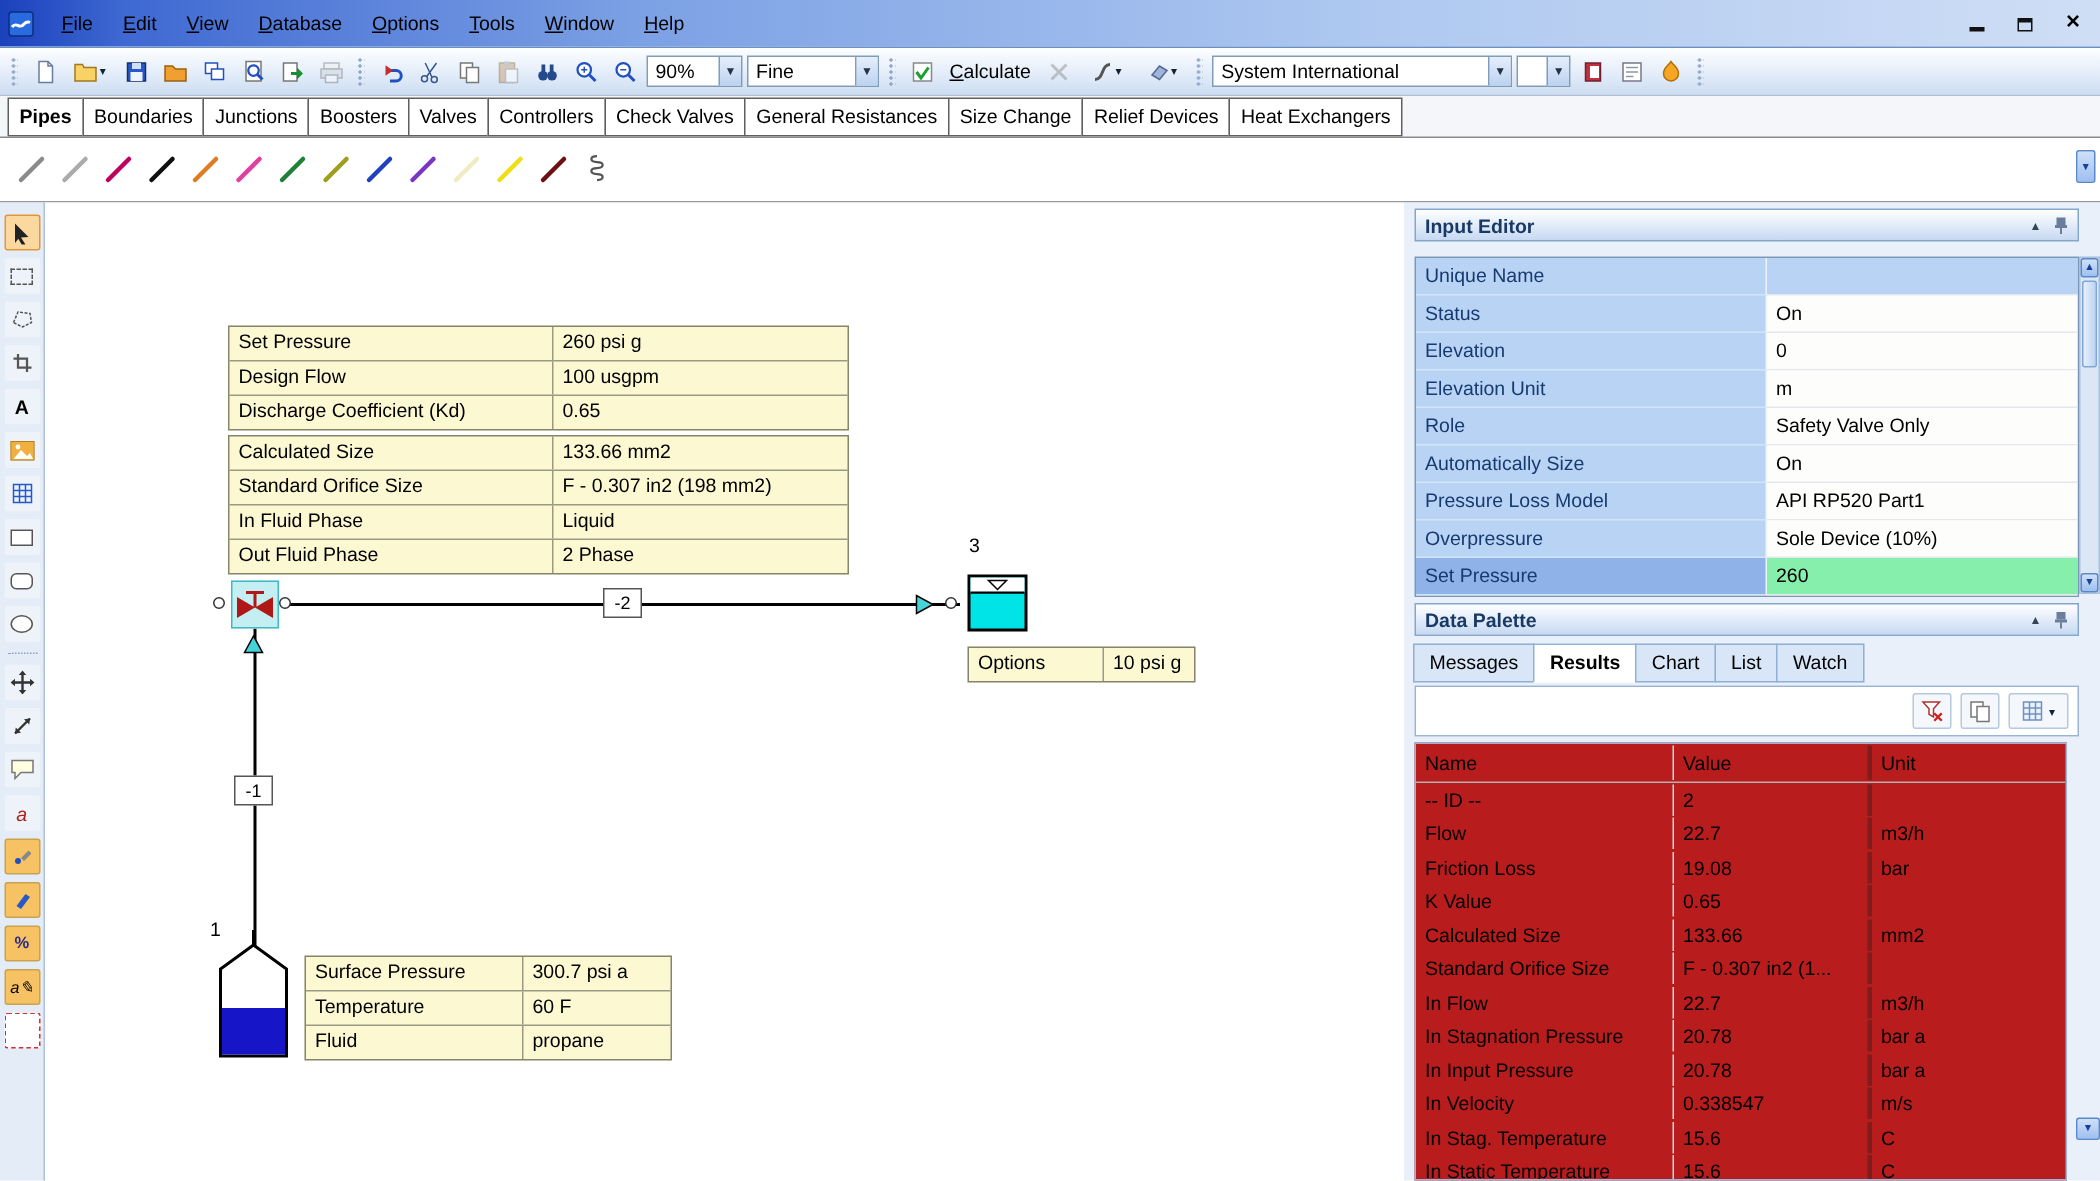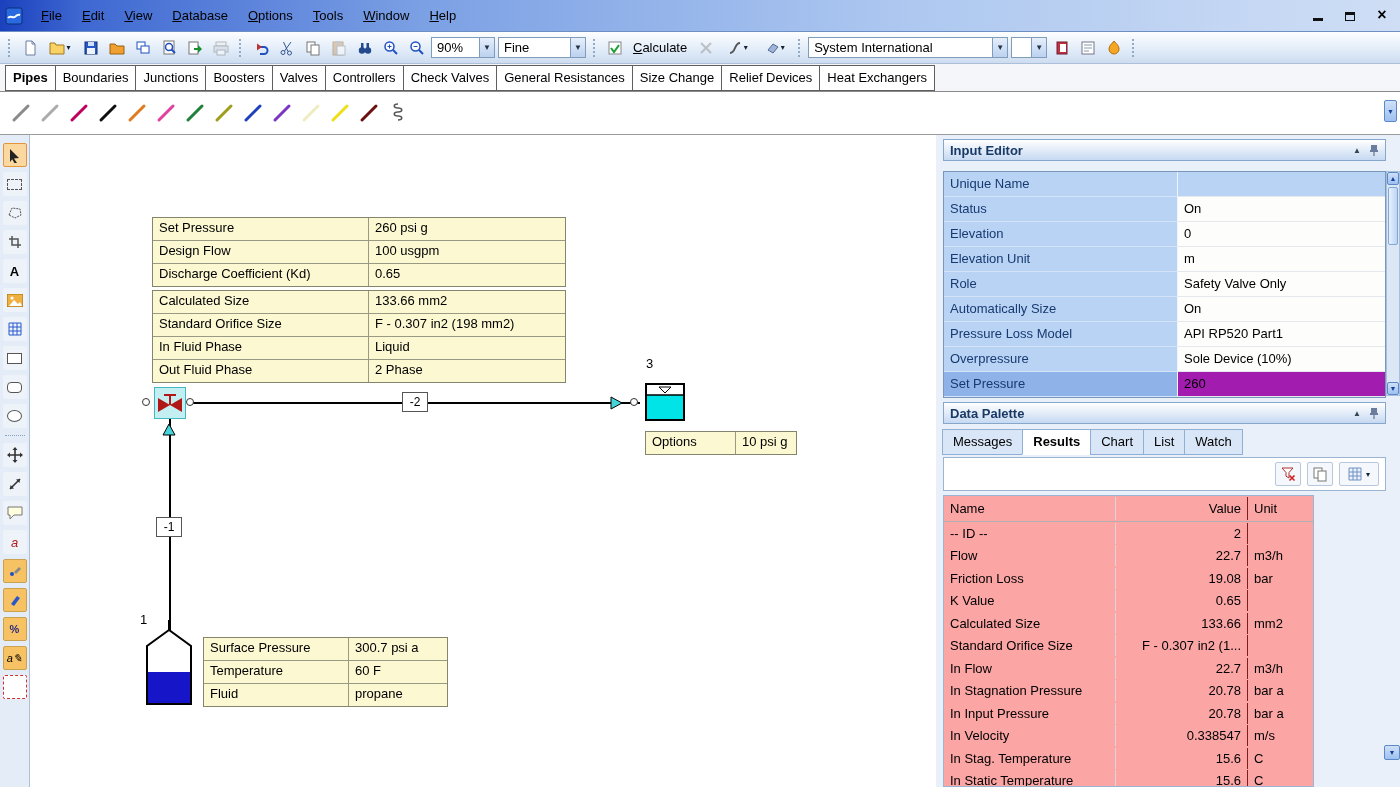--- a/index.html
+++ b/index.html
@@ -73,37 +73,37 @@
   .phead{position:absolute;height:22px;background:linear-gradient(180deg,#ffffff,#c6d9f2);border:1px solid #86a7cc;
     display:flex;align-items:center;padding:3px 6px;font-weight:bold;color:#1a3a66}
   .phead .ptools{margin-left:auto;display:flex;gap:8px;align-items:center;font-size:8px;color:#345}
   
   #ie-grid{position:absolute;left:7px;top:36px;width:443px;border:1px solid #7a96b8;background:#fff}
   .ie-row{display:flex;height:25px}
   .ie-label{width:234px;background:#b9d3f5;border-right:1px solid #eef4fc;border-bottom:1px solid #d3e3f8;
     padding:4px 6px;color:#173a70;white-space:nowrap;overflow:hidden}
   .ie-value{flex:1;background:#fdfdfb;border-bottom:1px solid #e4e8ee;padding:4px 6px;white-space:nowrap;overflow:hidden}
   .ie-row.selected .ie-label{background:#8fb3e8}
-  .ie-row.selected .ie-value{background:#a21caf}
+  .ie-row.selected .ie-value{background:#86efac}
   .ie-row.bluefull .ie-value{background:#b9d3f5}
   .vscroll{position:absolute;width:14px;background:#dce7f6;border:1px solid #a8c0dc;display:flex;flex-direction:column;align-items:center;justify-content:space-between}
   .vthumb{width:10px;height:58px;background:linear-gradient(90deg,#e8f1fc,#bcd4f2);border:1px solid #7fa8d8;border-radius:2px;margin-top:2px}
   
   .dptab{border:1px solid #8fafd4;margin-left:-1px;background:#d9e6f7;padding:4px 10px 20px;height:25px;white-space:nowrap;cursor:default}
   .dptab.active{background:#fff;font-weight:bold;border-bottom-color:#fff}
   #dp-tabs{position:absolute;left:7px;top:294px;display:flex;align-items:flex-end}
   #dp-toolbar{position:absolute;left:7px;top:322px;width:443px;height:34px;background:#fff;border:1px solid #9ab4d4;
     display:flex;align-items:center;justify-content:flex-end;gap:6px;padding-right:6px}
   .dpbtn{width:26px;height:24px;border:1px solid #b8c8dc;border-radius:2px;background:#f4f8fd;display:flex;align-items:center;justify-content:center}
   .dpdrop{width:40px;height:24px;border:1px solid #b8c8dc;border-radius:2px;background:#f4f8fd;display:flex;align-items:center;justify-content:center;gap:3px}
-  #dp-table{position:absolute;left:7px;top:360px;width:371px;height:292px;background:#fca5a5;border:1px solid #9ab4d4;overflow:hidden}
+  #dp-table{position:absolute;left:7px;top:360px;width:435px;height:292px;background:#b91c1c;border:1px solid #9ab4d4;overflow:hidden}
   .dp-head{display:flex;height:26px;border-bottom:1px solid #b0b0b0;align-items:center}
   .dp-head span{padding:4px 6px}
   .dp-name{width:172px;border-right:1px solid #d8d8d8;white-space:nowrap;overflow:hidden}
-  .dp-value{width:132px;border-right:1px solid #7f1d1d;text-align:right;white-space:nowrap;overflow:hidden}
+  .dp-value{width:132px;border-right:3px solid #7f1d1d;white-space:nowrap;overflow:hidden}
   .dp-unit{flex:1;white-space:nowrap;overflow:hidden}
   .dp-row{display:flex;height:22.5px;align-items:center}
   .dp-row span{padding:3px 6px}
   #dp-downbtn{position:absolute;left:448px;top:610px}
 </style>
 </head>
 <body>
 
 <div id="titlebar">
   <svg id="appicon" width="18" height="18">

